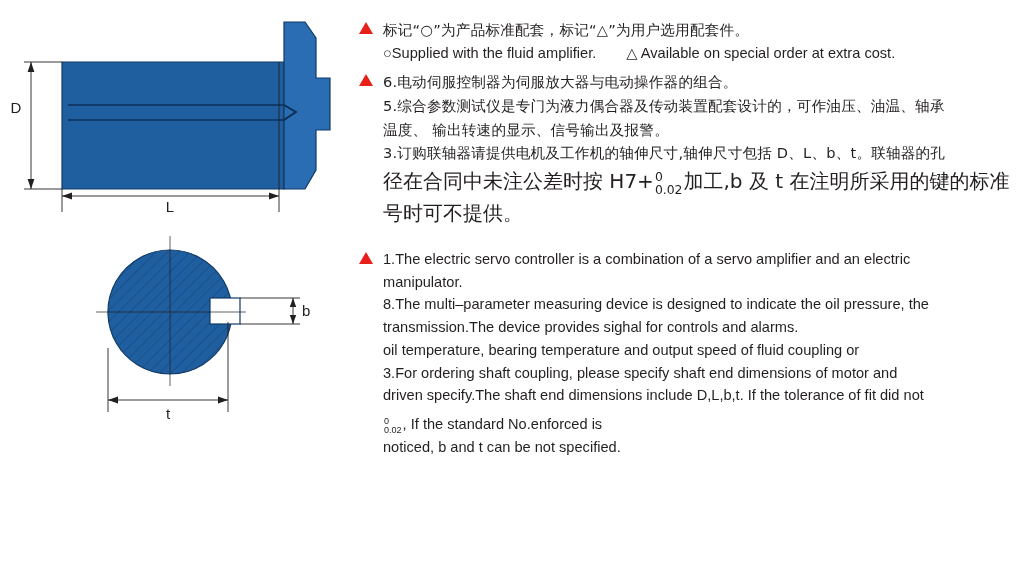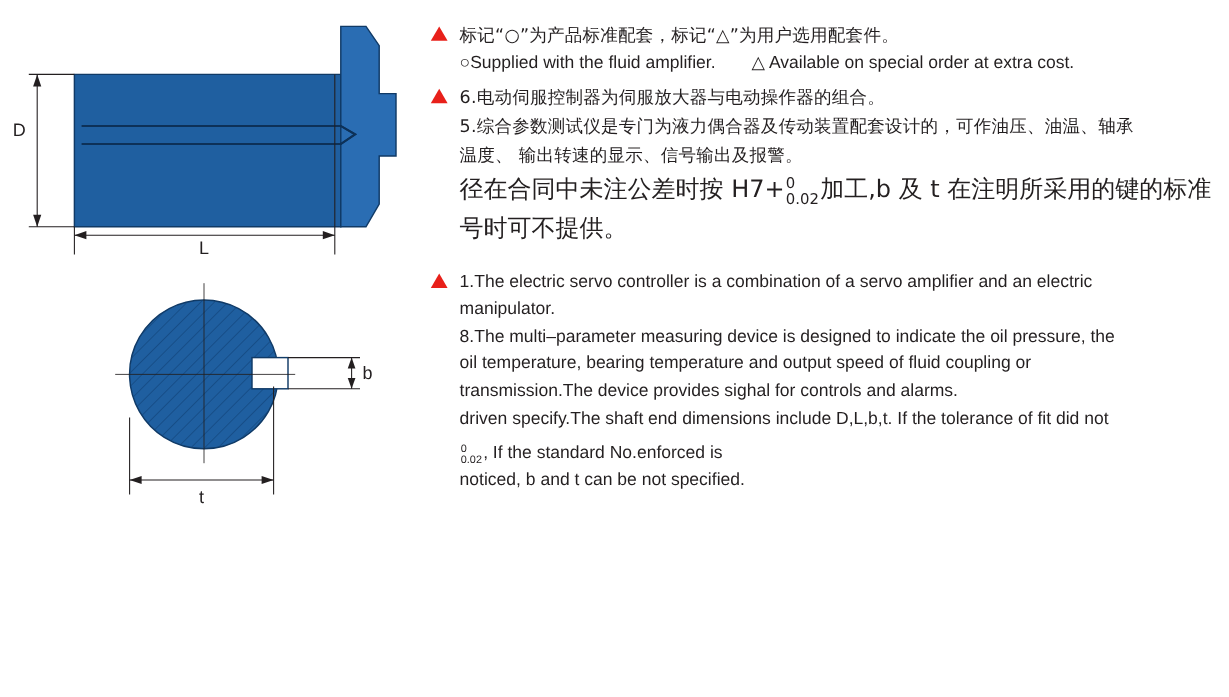--- a/index.html
+++ b/index.html
@@ -188,32 +188,34 @@
       <span>○</span><span>Supplied with the fluid amplifier.</span><span class="gap-wide"></span><span>△</span>
       <span>Available on special order at extra cost.</span>
     </div>
   </div>
 
   <div class="note-block block-2">
     <span class="tri-marker"></span>
     <div class="cn-line">6.电动伺服控制器为伺服放大器与电动操作器的组合。</div>
     <div class="cn-line">5.综合参数测试仪是专门为液力偶合器及传动装置配套设计的，可作油压、油温、轴承</div>
     <div class="cn-line">温度、 输出转速的显示、信号输出及报警。</div>
+    <div class="cn-line">3.订购联轴器请提供电机及工作机的轴伸尺寸,轴伸尺寸包括 D、L、b、t。联轴器的孔</div>
     <div class="mixed-line">
       <span>径在合同中未注公差时按 H7+</span><span class="frac"><span class="num">0</span><span class="den">0.02</span></span><span>加工,b 及 t 在注明所采用的键的标准号时可不提供。</span>
     </div>
   </div>
 
   <div class="note-block block-3" style="margin-top:18px;">
     <span class="tri-marker"></span>
     <div class="en-line">1.The electric servo controller is a combination of a servo amplifier and an electric</div>
     <div class="en-line">manipulator.</div>
     <div class="en-line">8.The multi–parameter measuring device is designed to indicate the oil pressure, the</div>
+    <div class="en-line">transmission.The device provides sighal for controls and alarms.</div>
     <div class="en-line">oil temperature, bearing temperature and output speed of fluid coupling or</div>
-    <div class="en-line">transmission.The device provides sighal for controls and alarms.</div>
+    <div class="en-line">3.For ordering shaft coupling, please specify shaft end dimensions of motor and</div>
     <div class="en-line">driven specify.The shaft end dimensions include D,L,b,t. If the tolerance of fit did not</div>
     <div class="en-line" style="margin-top:6px;">
       <span class="frac"><span class="num">0</span><span class="den">0.02</span></span><span>, If the standard No.enforced is</span>
     </div>
     <div class="en-line">noticed, b and t can be not specified.</div>
   </div>
 
 </div>
 
 </body></html>

